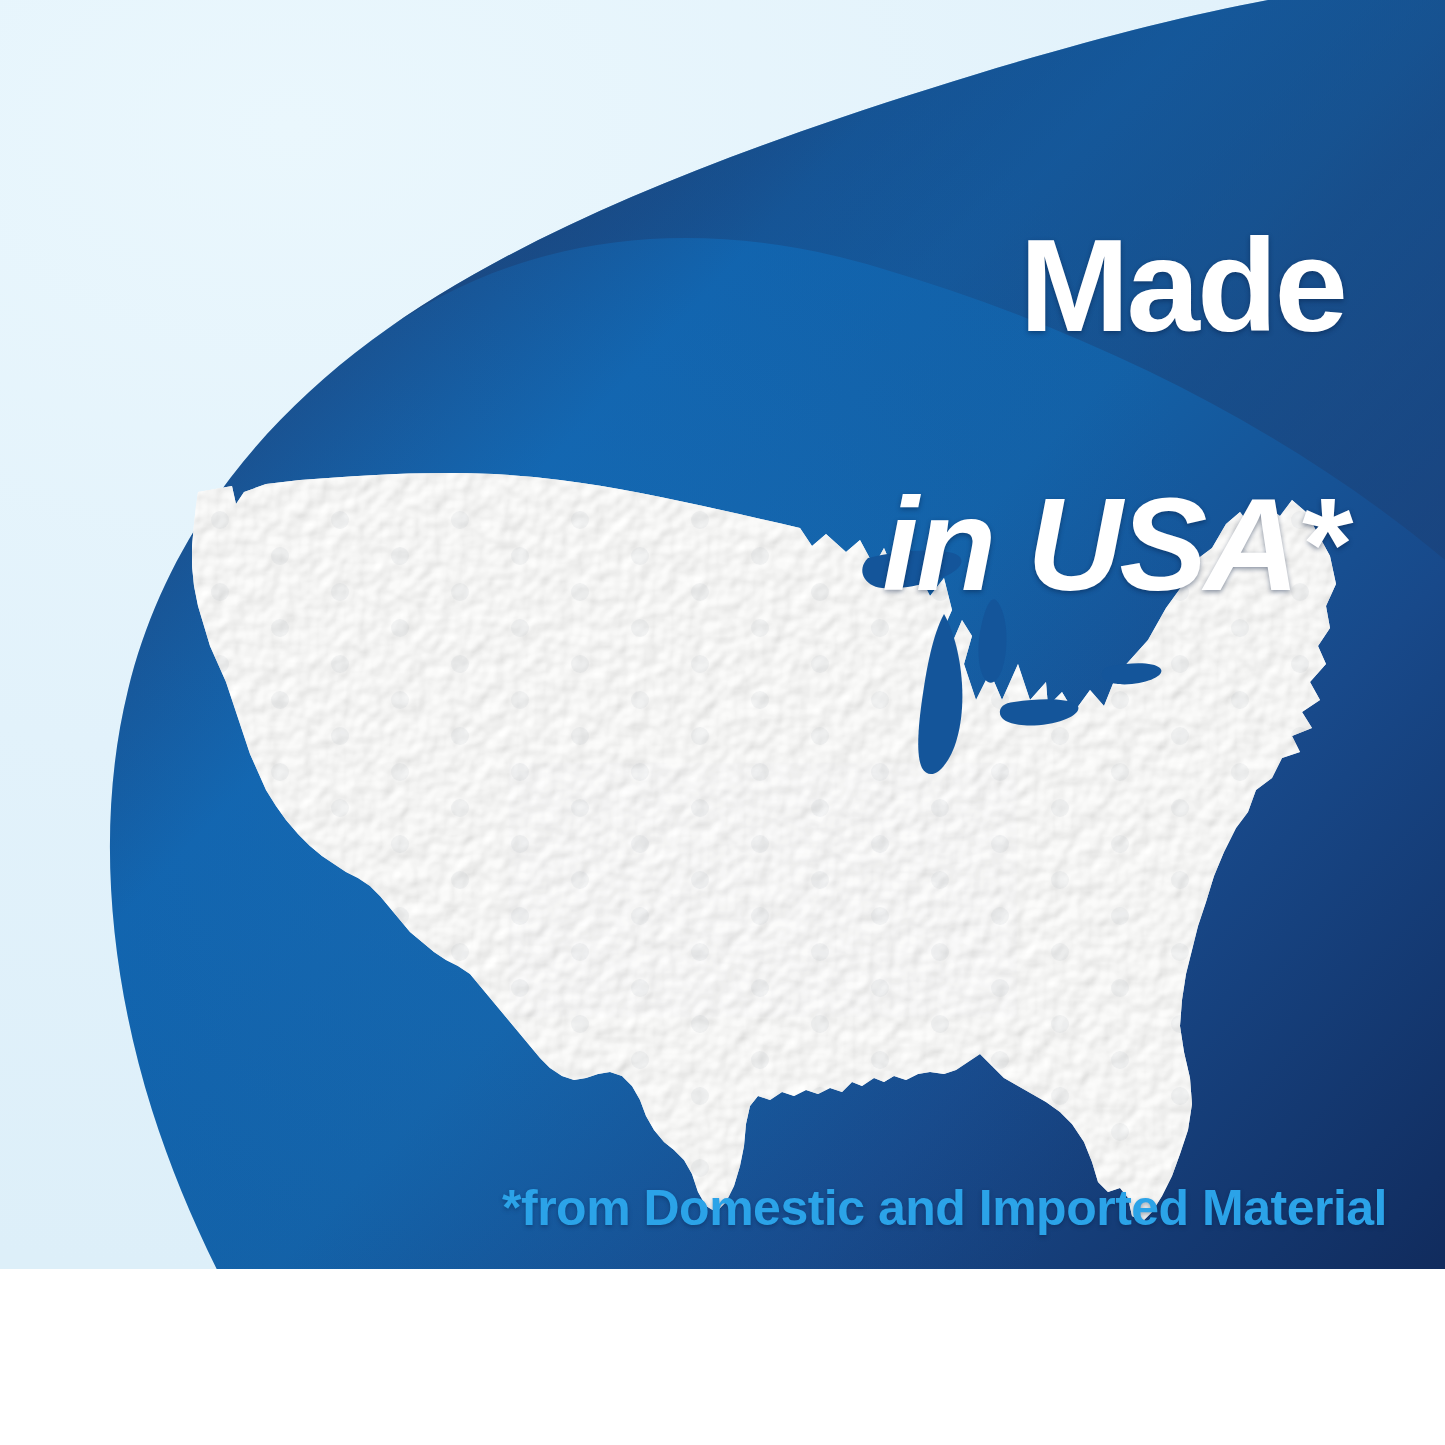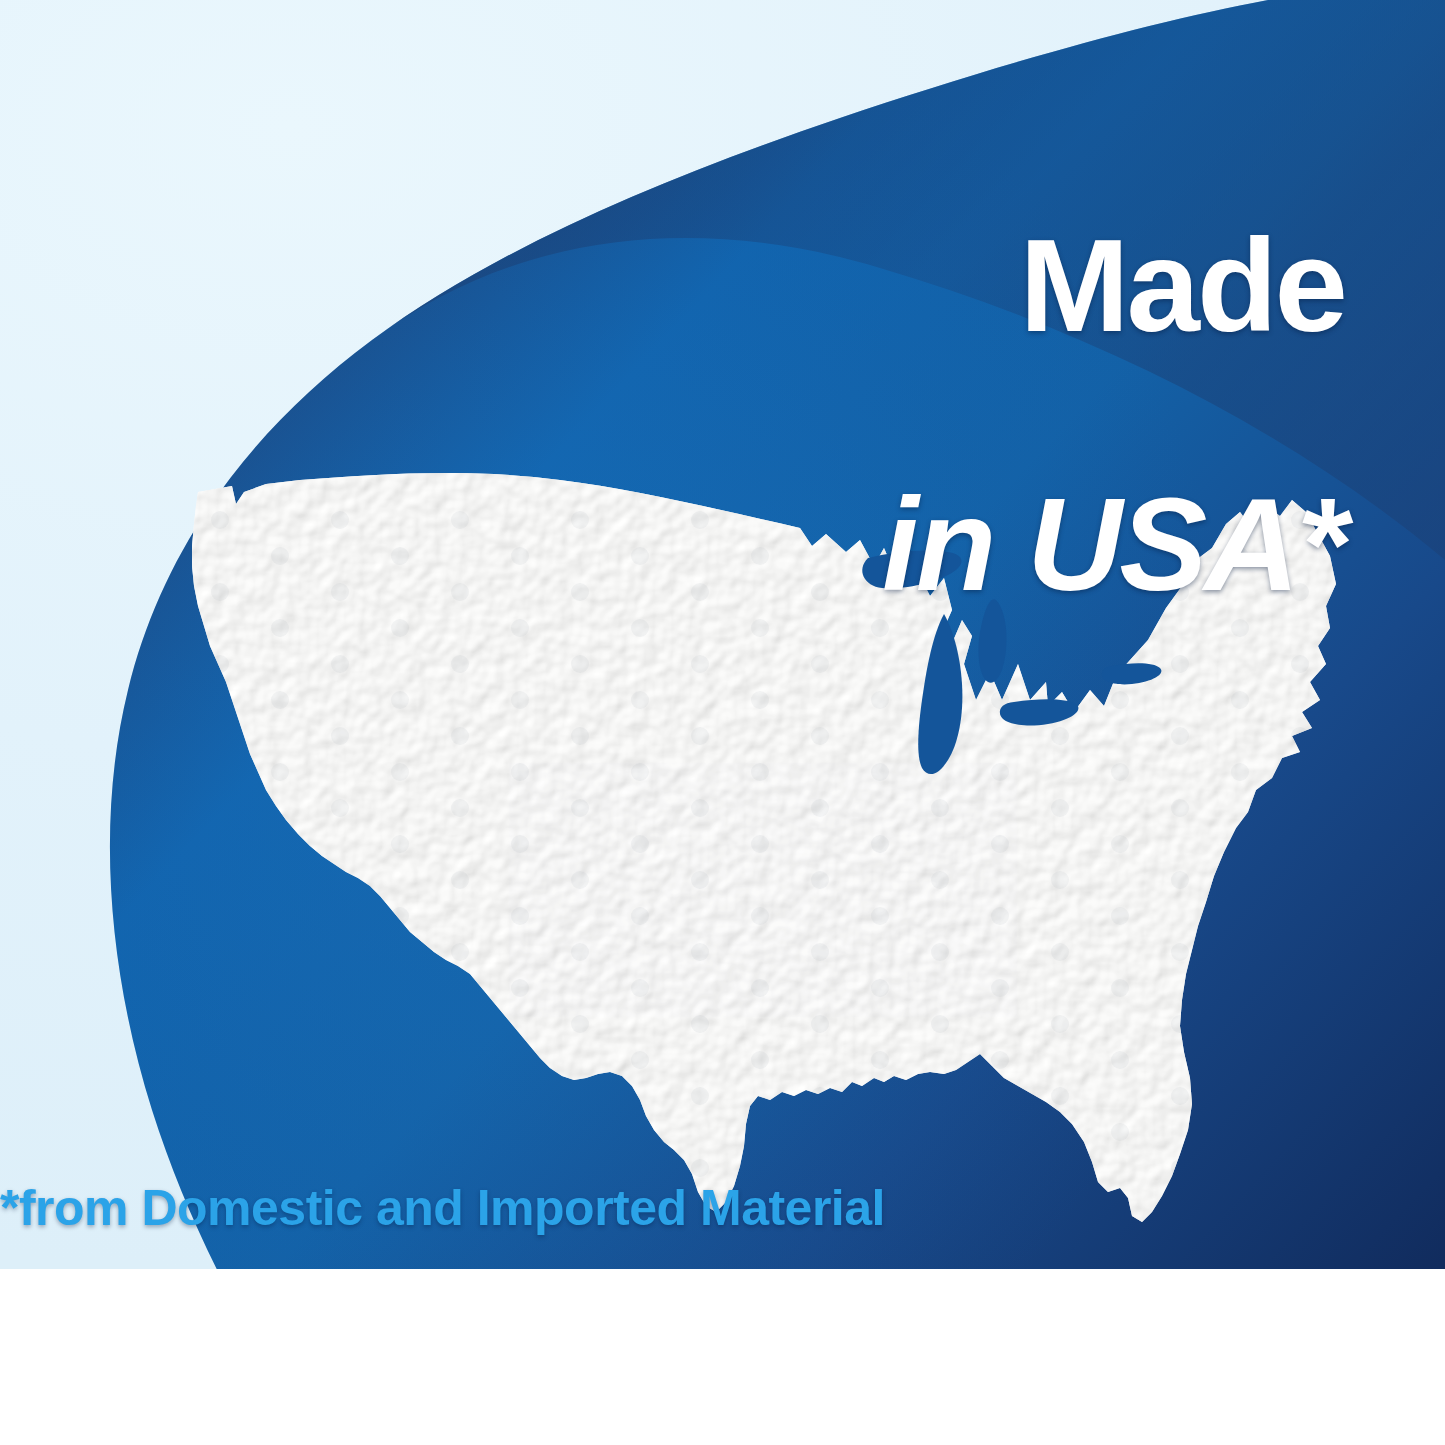--- a/index.html
+++ b/index.html
@@ -45,20 +45,21 @@
     pointer-events: none;
   }
   .headline .l1 { display: block; }
   .headline .l2 { display: block; font-style: italic; }
 
   .footnote {
     position: absolute;
     left: 0;
     right: 58px;
     bottom: 36px;
+    text-align: right;
     color: #2ba3e8;
     font-weight: bold;
     font-size: 50px;
     letter-spacing: -0.5px;
     line-height: 1;
     text-shadow: 0 2px 4px rgba(5,25,60,0.35);
     pointer-events: none;
   }
 </style>
 </head>

